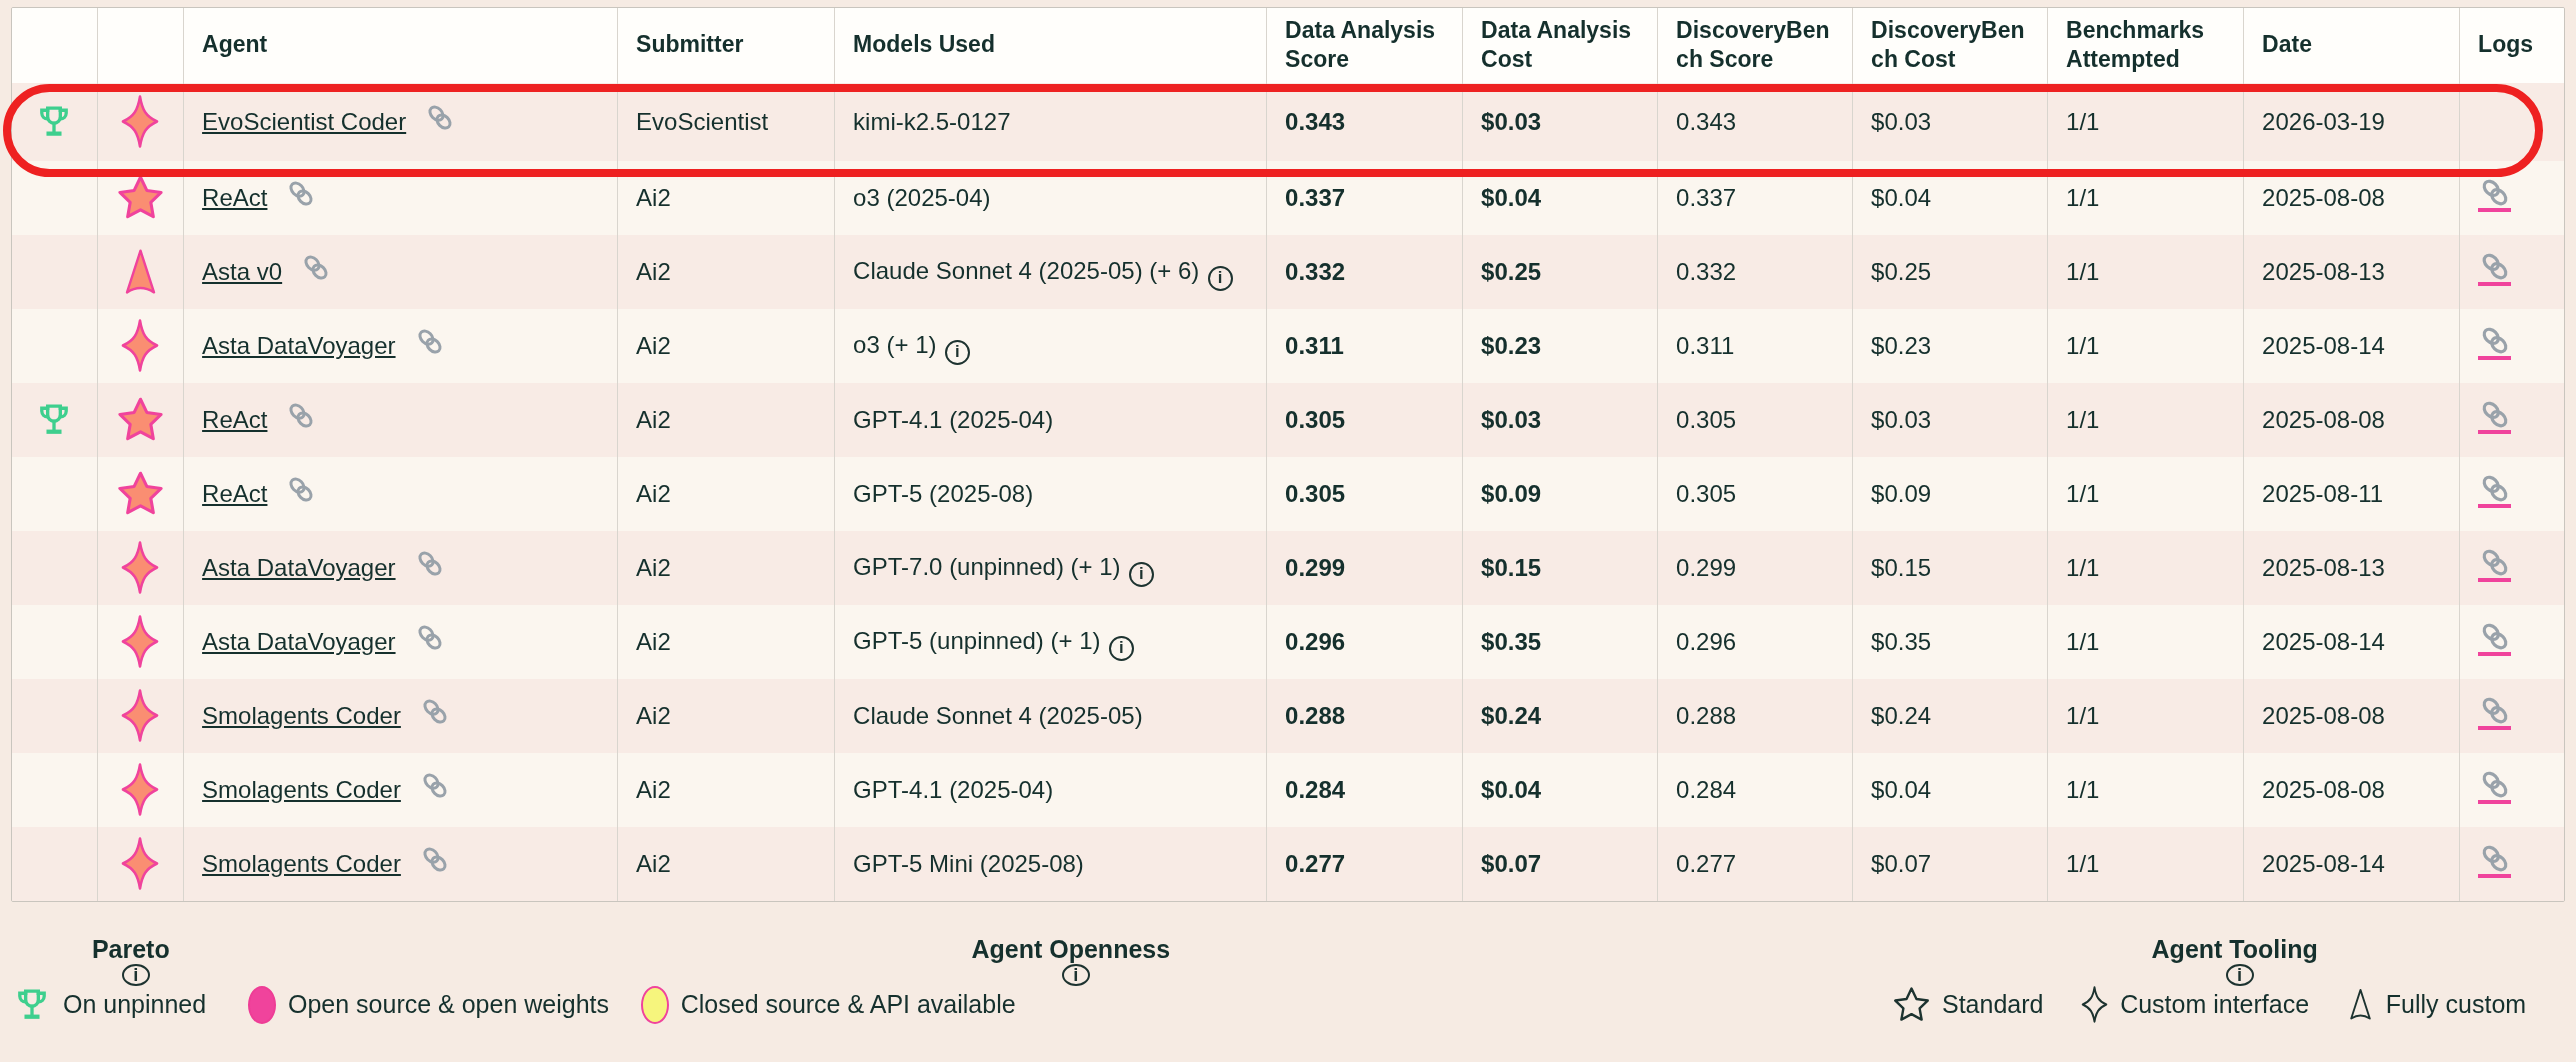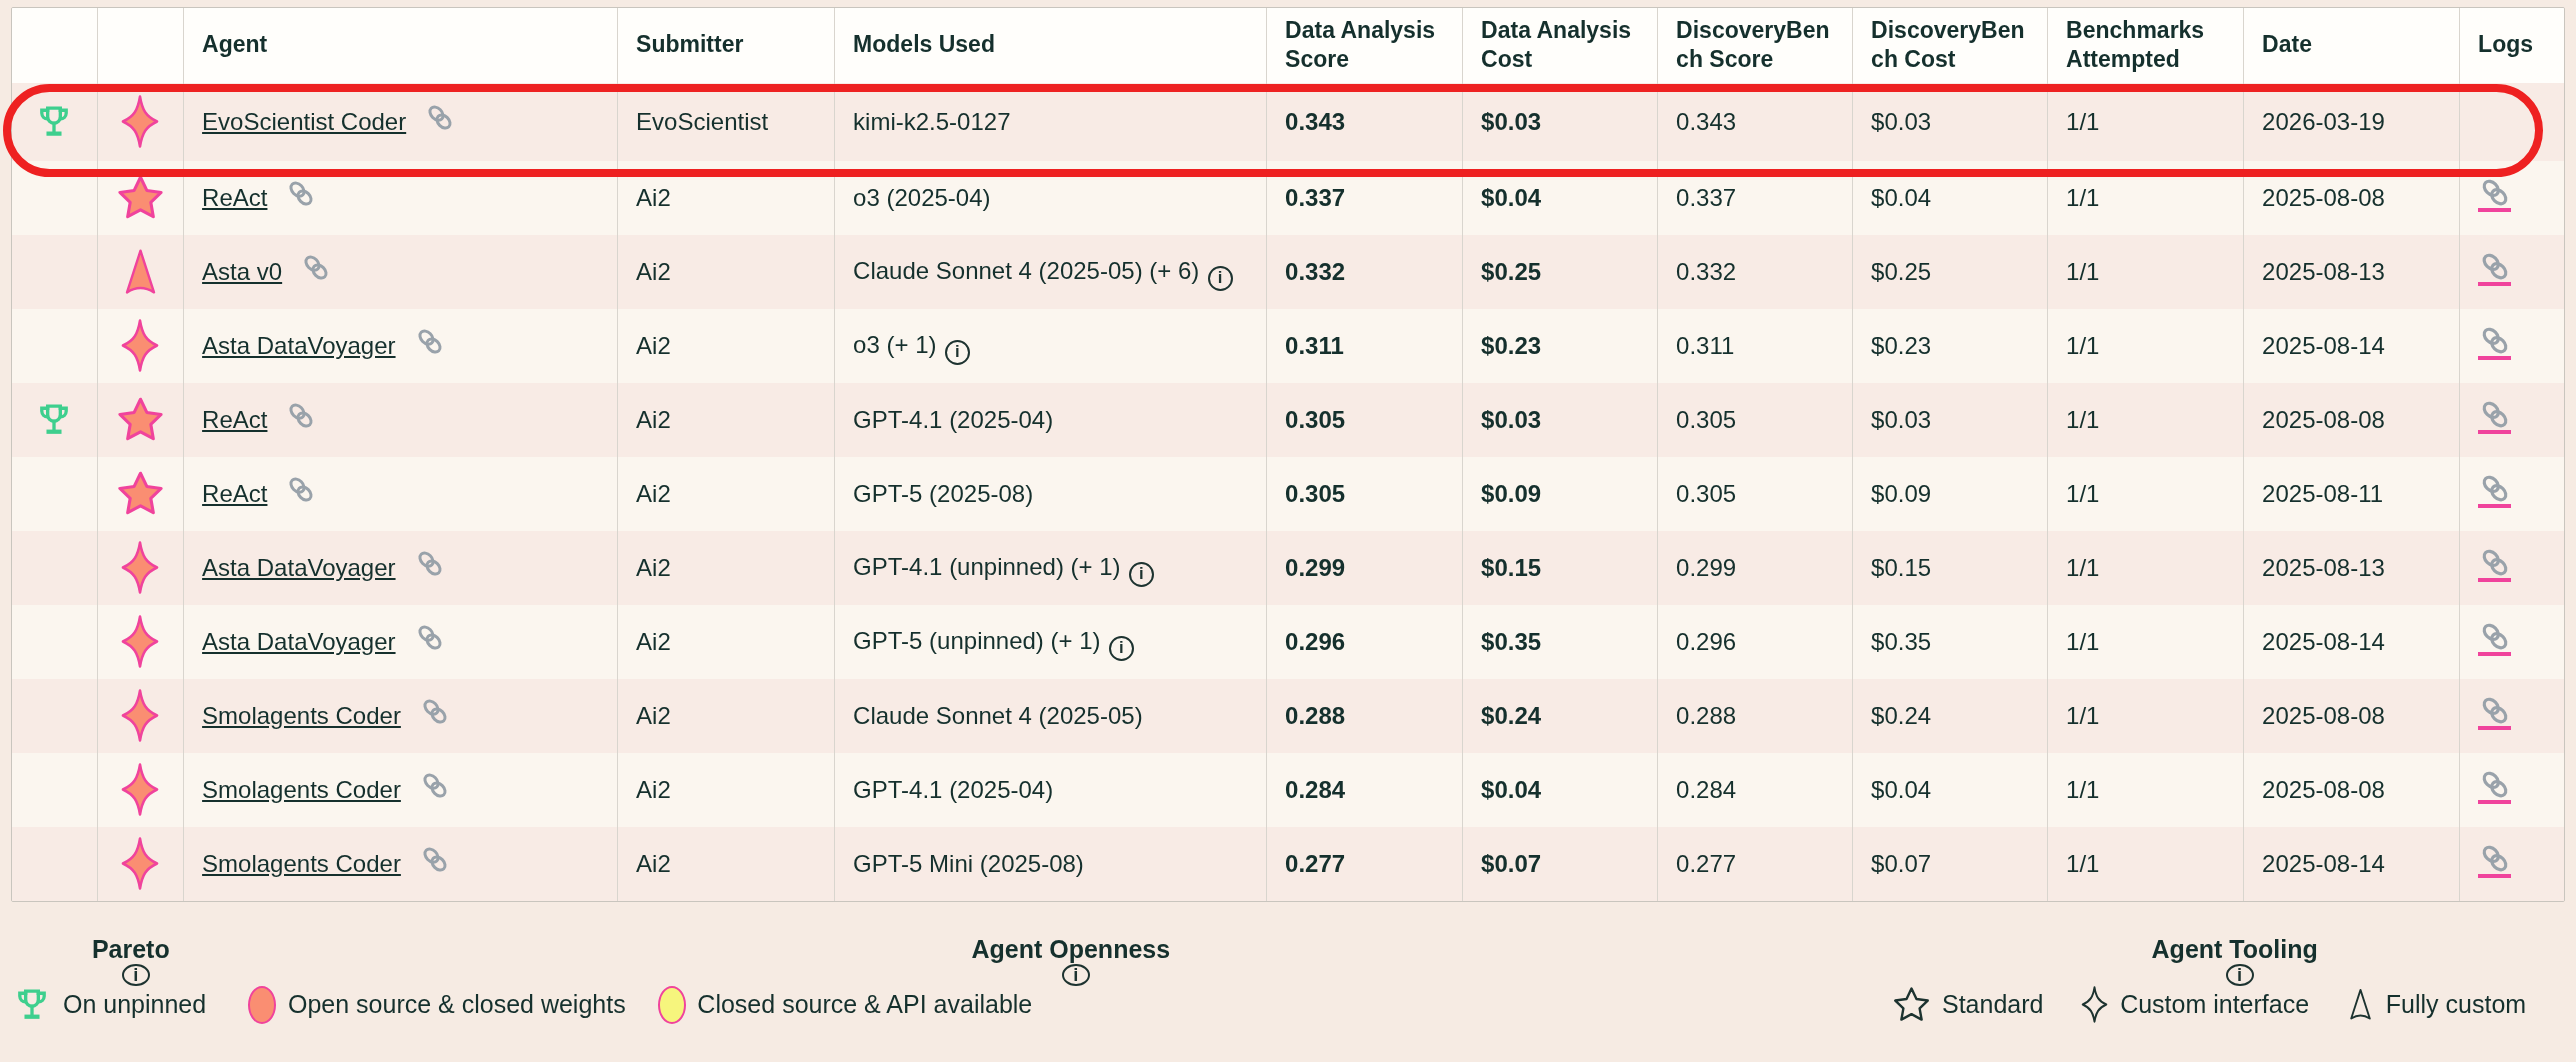--- a/index.html
+++ b/index.html
@@ -411,21 +411,21 @@
         <svg class="chain-icon" viewBox="0 0 32 32">
           <g fill="none" stroke="#99a2aa" stroke-width="3.4">
             <ellipse cx="12" cy="11" rx="6.2" ry="8.6" transform="rotate(-45 12 11)"></ellipse>
             <ellipse cx="20" cy="20" rx="6.2" ry="8.6" transform="rotate(-45 20 20)"></ellipse>
           </g>
         </svg>
       </span>
     </td>
     <td><span>Ai2</span></td>
     <td>
-      <span class="models-text">GPT-4.1 (unpinned) (+ 1)</span><span class="info-icon"></span>
+      <span class="models-text">GPT-7.0 (unpinned) (+ 1)</span><span class="info-icon"></span>
     </td>
     <td class="bold-val"><span>0.299</span></td>
     <td class="bold-val"><span>$0.15</span></td>
     <td><span>0.299</span></td>
     <td><span>$0.15</span></td>
     <td><span>1/1</span></td>
     <td><span>2025-08-13</span></td>
     <td>
       <span class="logs-link">
         <svg class="chain-icon" viewBox="0 0 32 32">
@@ -634,22 +634,22 @@
       </div>
     </div>
 
     <div class="legend-block-openness">
       <div class="legend-title-row">
         <span class="legend-title">Agent Openness</span>
         <span class="info-icon lg"></span>
       </div>
       <div class="legend-items">
         <div class="legend-item">
-          <span class="dot dot-coral"></span>
-          <span>Open source &amp; closed weights</span>
+          <span class="dot dot-pink"></span>
+          <span>Open source &amp; open weights</span>
         </div>
         <div class="legend-item">
           <span class="dot dot-yellow"></span>
           <span>Closed source &amp; API available</span>
         </div>
       </div>
     </div>
 
     <div class="legend-block-tooling">
       <div class="legend-title-row">

